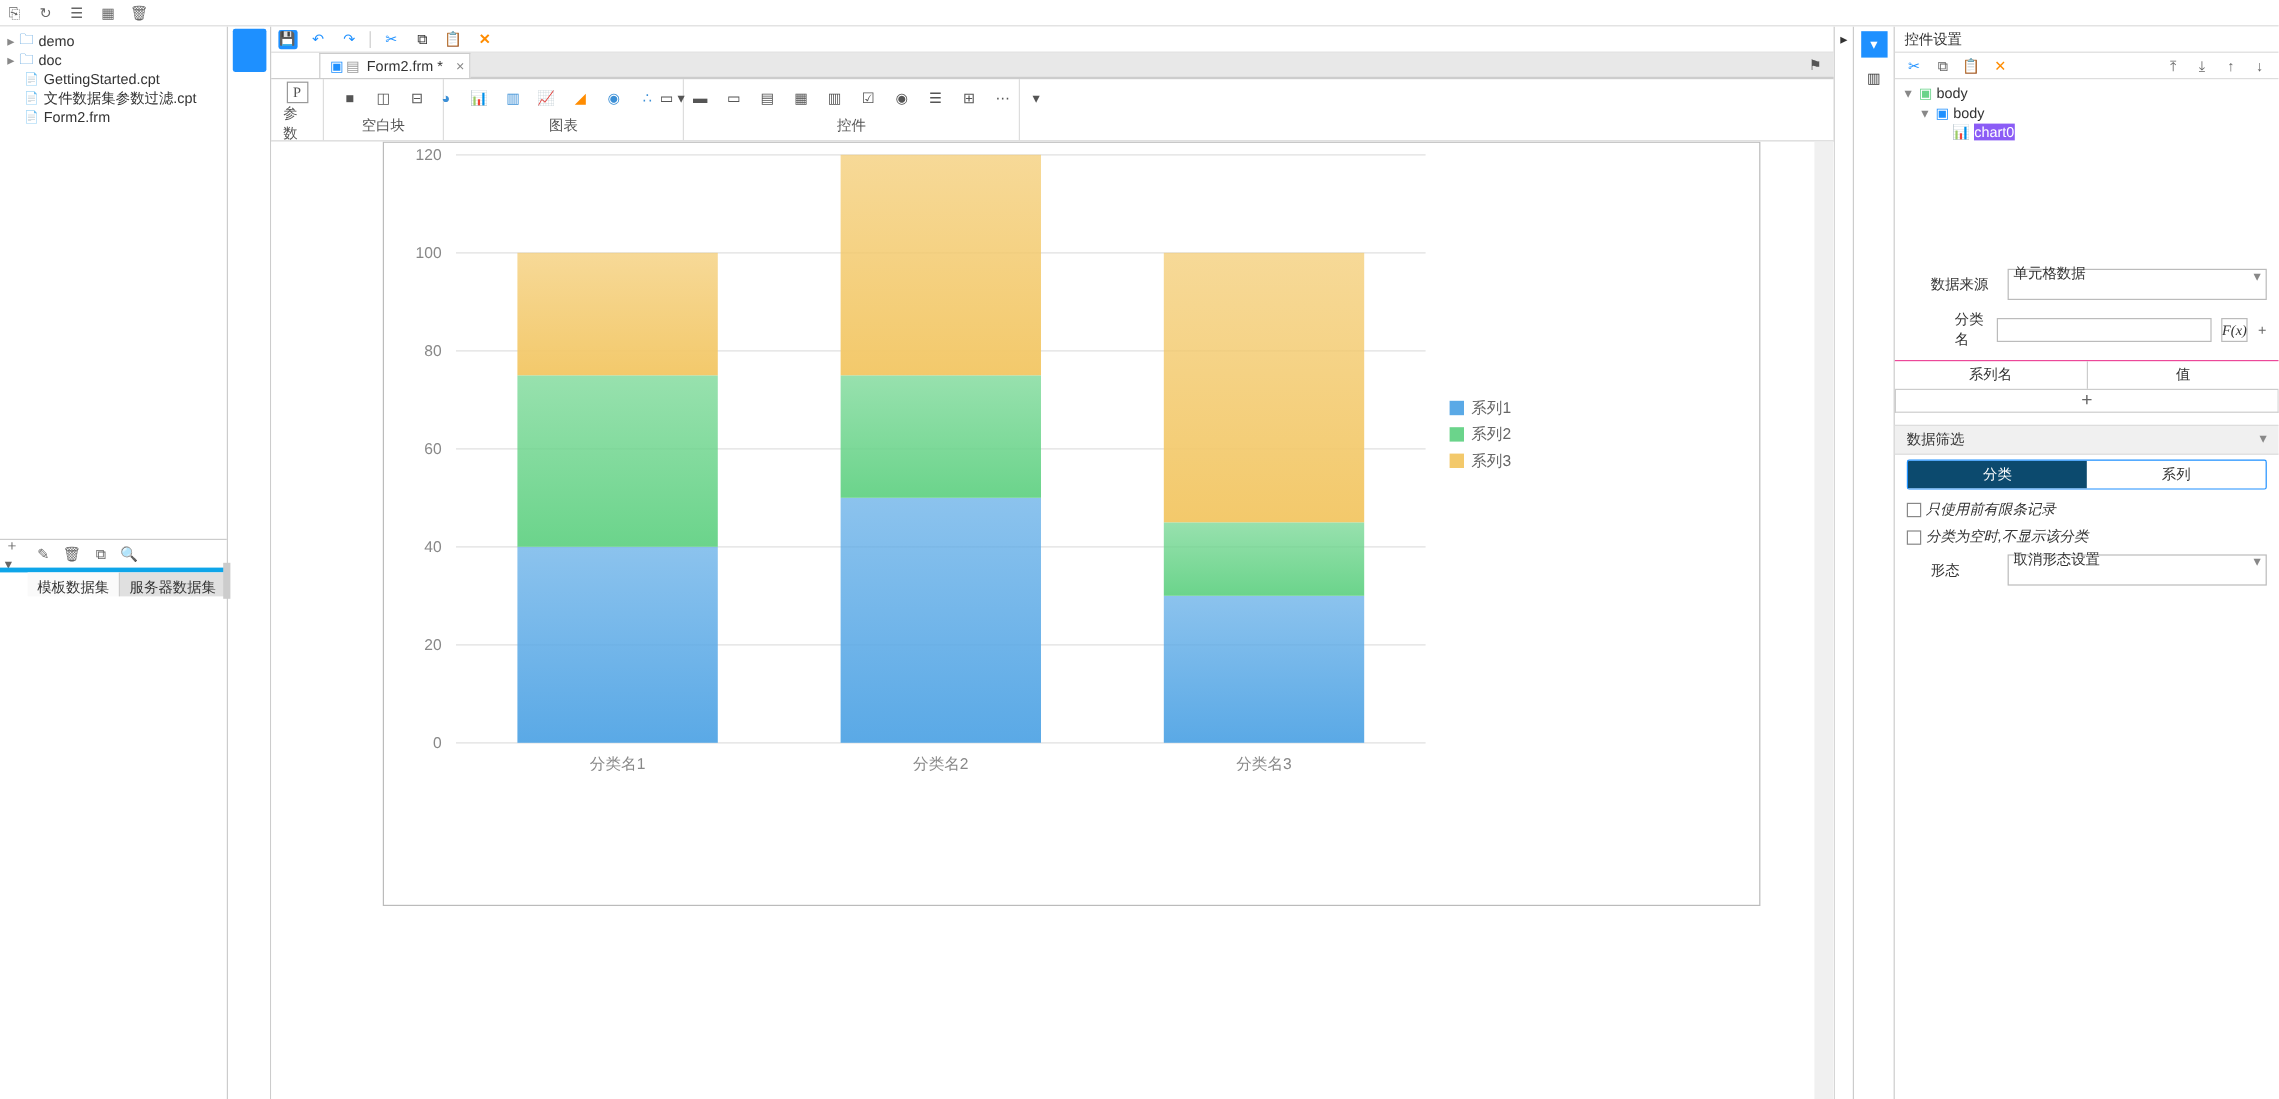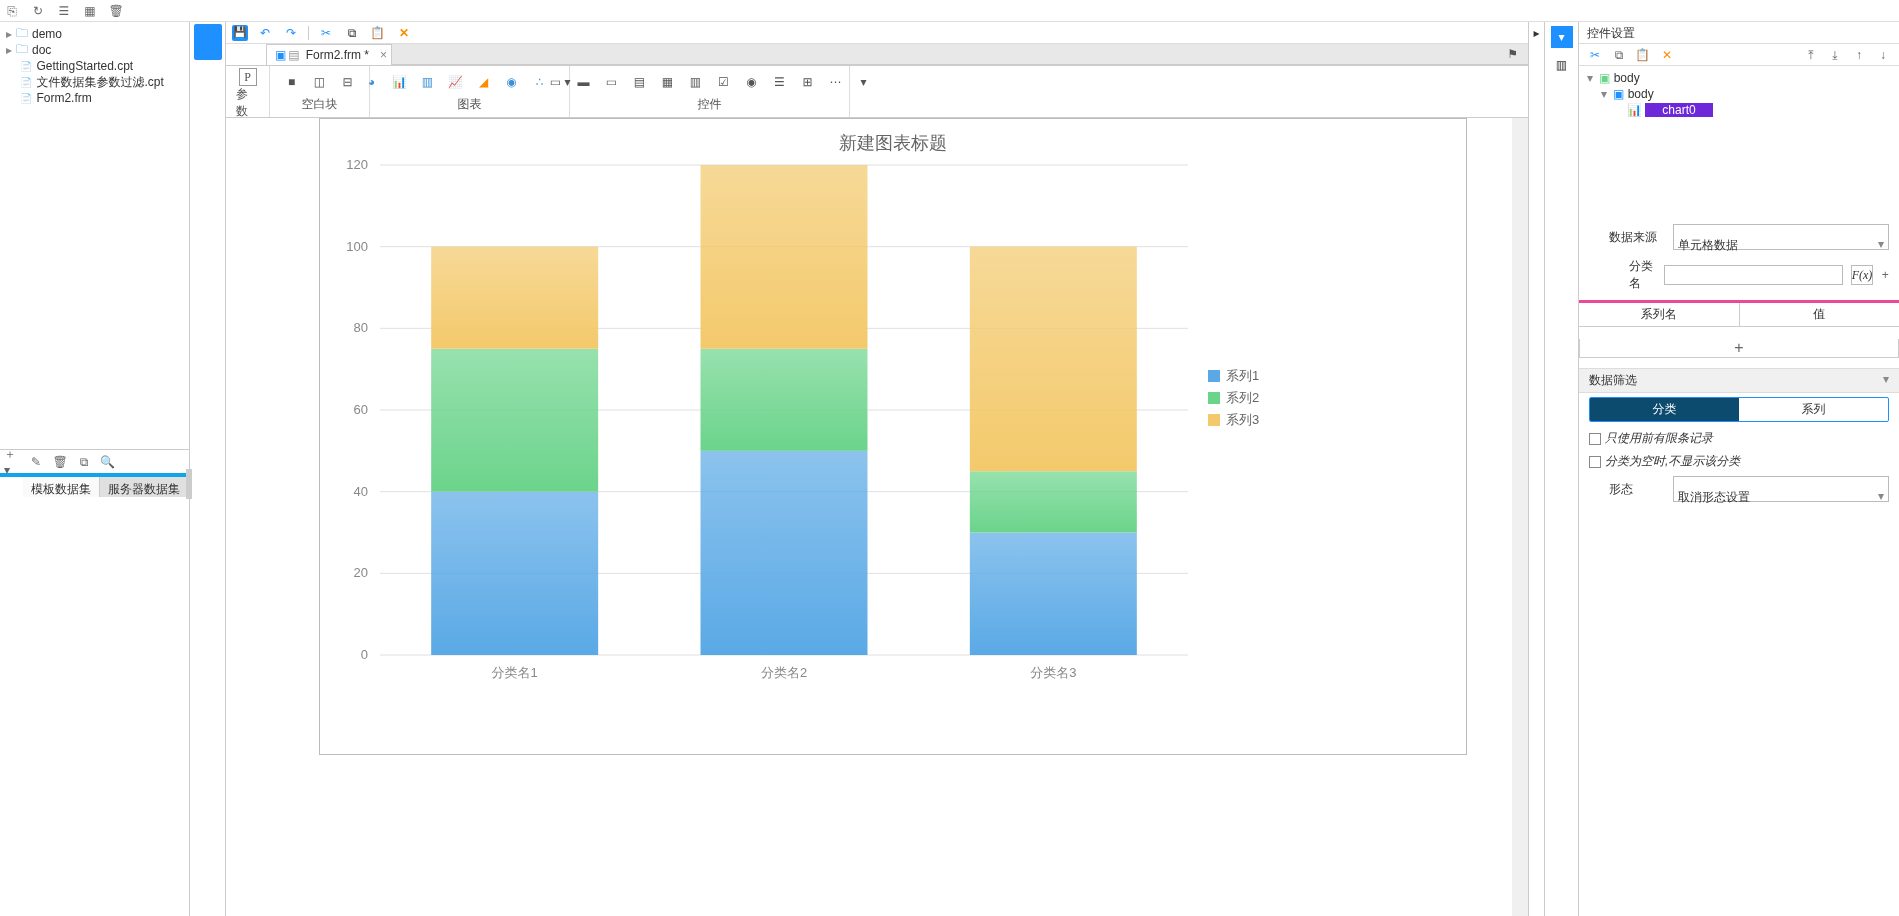--- a/index.html
+++ b/index.html
@@ -60,36 +60,36 @@
 .strip-btn { width: 22px; height: 22px; border: 1px solid transparent; display: flex; align-items: center; justify-content: center; cursor: pointer; }
 .strip-btn.active { background: #1e90ff; color: #fff; }
 
 
 .right-panel { width: 320px; display: flex; flex-direction: column; }
 .rp-title { height: 22px; border-bottom: 1px solid #ddd; padding: 3px 8px; font-size: 12px; }
 .rp-toolbar { height: 22px; border-bottom: 1px solid #ddd; display: flex; align-items: center; gap: 8px; padding: 0 8px; }
 .rp-tree { padding: 4px 8px; font-size: 12px; font-family: Consolas, monospace; height: 150px; }
 .rp-tree-row { display: flex; align-items: center; height: 16px; }
 .rp-tree-row .caret { width: 12px; color: #888; }
-.sel { background: #6d28d9; color: #fff; padding: 0 17px; }
+.sel { background: #8b5cf6; color: #fff; padding: 0 0; }
 
 .rp-tabs { display: flex; border-top: 1px solid #ccc; border-bottom: 1px solid #ccc; }
 .rp-tab { flex: 1; text-align: center; padding: 4px 0; border-right: 1px solid #ccc; cursor: pointer; background: #f0f0f0; font-size: 12px; }
 .rp-tab:last-child { border-right: none; }
 .rp-tab.active { background: #fff; }
 
 .rp-content { padding: 8px 10px; font-size: 12px; }
 .rp-row { display: flex; align-items: center; margin-bottom: 8px; gap: 8px; }
 .rp-label { width: 56px; margin-left: 20px; }
-.rp-select { flex: 1; height: 20px; border: 1px solid #bbb; background: #fff; padding: 12px 4px; display: flex; align-items: flex-start; justify-content: space-between; cursor: pointer; }
+.rp-select { flex: 1; height: 20px; border: 1px solid #bbb; background: #fff; padding: 12px 4px; display: flex; align-items: flex-end; justify-content: space-between; cursor: pointer; }
 .rp-select .dd { color: #888; }
 .rp-input { flex: 1; height: 20px; border: 1px solid #bbb; }
 .fx-btn { width: 24px; height: 20px; border: 1px solid #bbb; display: inline-flex; align-items: center; justify-content: center; font-family: serif; font-style: italic; cursor: pointer; }
 
-.series-header { display: flex; border-top: 3px solid #ec4899; border-bottom: 1px solid #ccc; margin: 4px -10px 12px -10px; justify-content: flex-end; }
+.series-header { display: flex; border-top: 1px solid #ec4899; border-bottom: 1px solid #ccc; margin: 4px -10px 0 -10px; justify-content: flex-end; }
 .series-header span { flex: 1; text-align: center; padding: 3px 0; border-right: 1px solid #ccc; }
 .series-header span:last-child { border-right: none; }
 .add-row { border: 1px solid #ccc; border-top: none; margin: 0 -10px 10px -10px; text-align: center; font-size: 16px; color: #666; cursor: pointer; line-height: 18px; }
 
 .section-header { background: #f0f0f0; margin: 4px -10px; padding: 3px 10px; border-top: 1px solid #ddd; border-bottom: 1px solid #ddd; position: relative; }
 .section-header .dd { position: absolute; right: 10px; color: #888; }
 
 .toggle-pair { display: flex; border: 1px solid #1e90ff; border-radius: 2px; overflow: hidden; margin-bottom: 8px; }
 .toggle-pair div { flex: 1; text-align: center; padding: 3px 0; cursor: pointer; }
 .toggle-pair .on { background: #0c4a6e; color: #fff; }
@@ -233,21 +233,20 @@
             <span class="rib-btn">⊞</span>
             <span class="rib-btn">⋯</span>
             <span class="rib-btn">▾</span>
           </div>
           <div class="ribbon-label">控件</div>
         </div>
       </div>
 
       <div class="canvas">
         <div class="chart-frame">
-          <div class="chart-title">新建图表标题</div>
           <div class="chart-body">
             <svg id="chart-svg" width="1148" height="560">
                 <defs>
                   <linearGradient id="g1" x1="0" y1="0" x2="0" y2="1">
                     <stop offset="0%" stop-color="#5aa9e6" stop-opacity="0.7"></stop>
                     <stop offset="100%" stop-color="#5aa9e6"></stop>
                   </linearGradient>
                   <linearGradient id="g2" x1="0" y1="0" x2="0" y2="1">
                     <stop offset="0%" stop-color="#6bd48b" stop-opacity="0.7"></stop>
                     <stop offset="100%" stop-color="#6bd48b"></stop>

